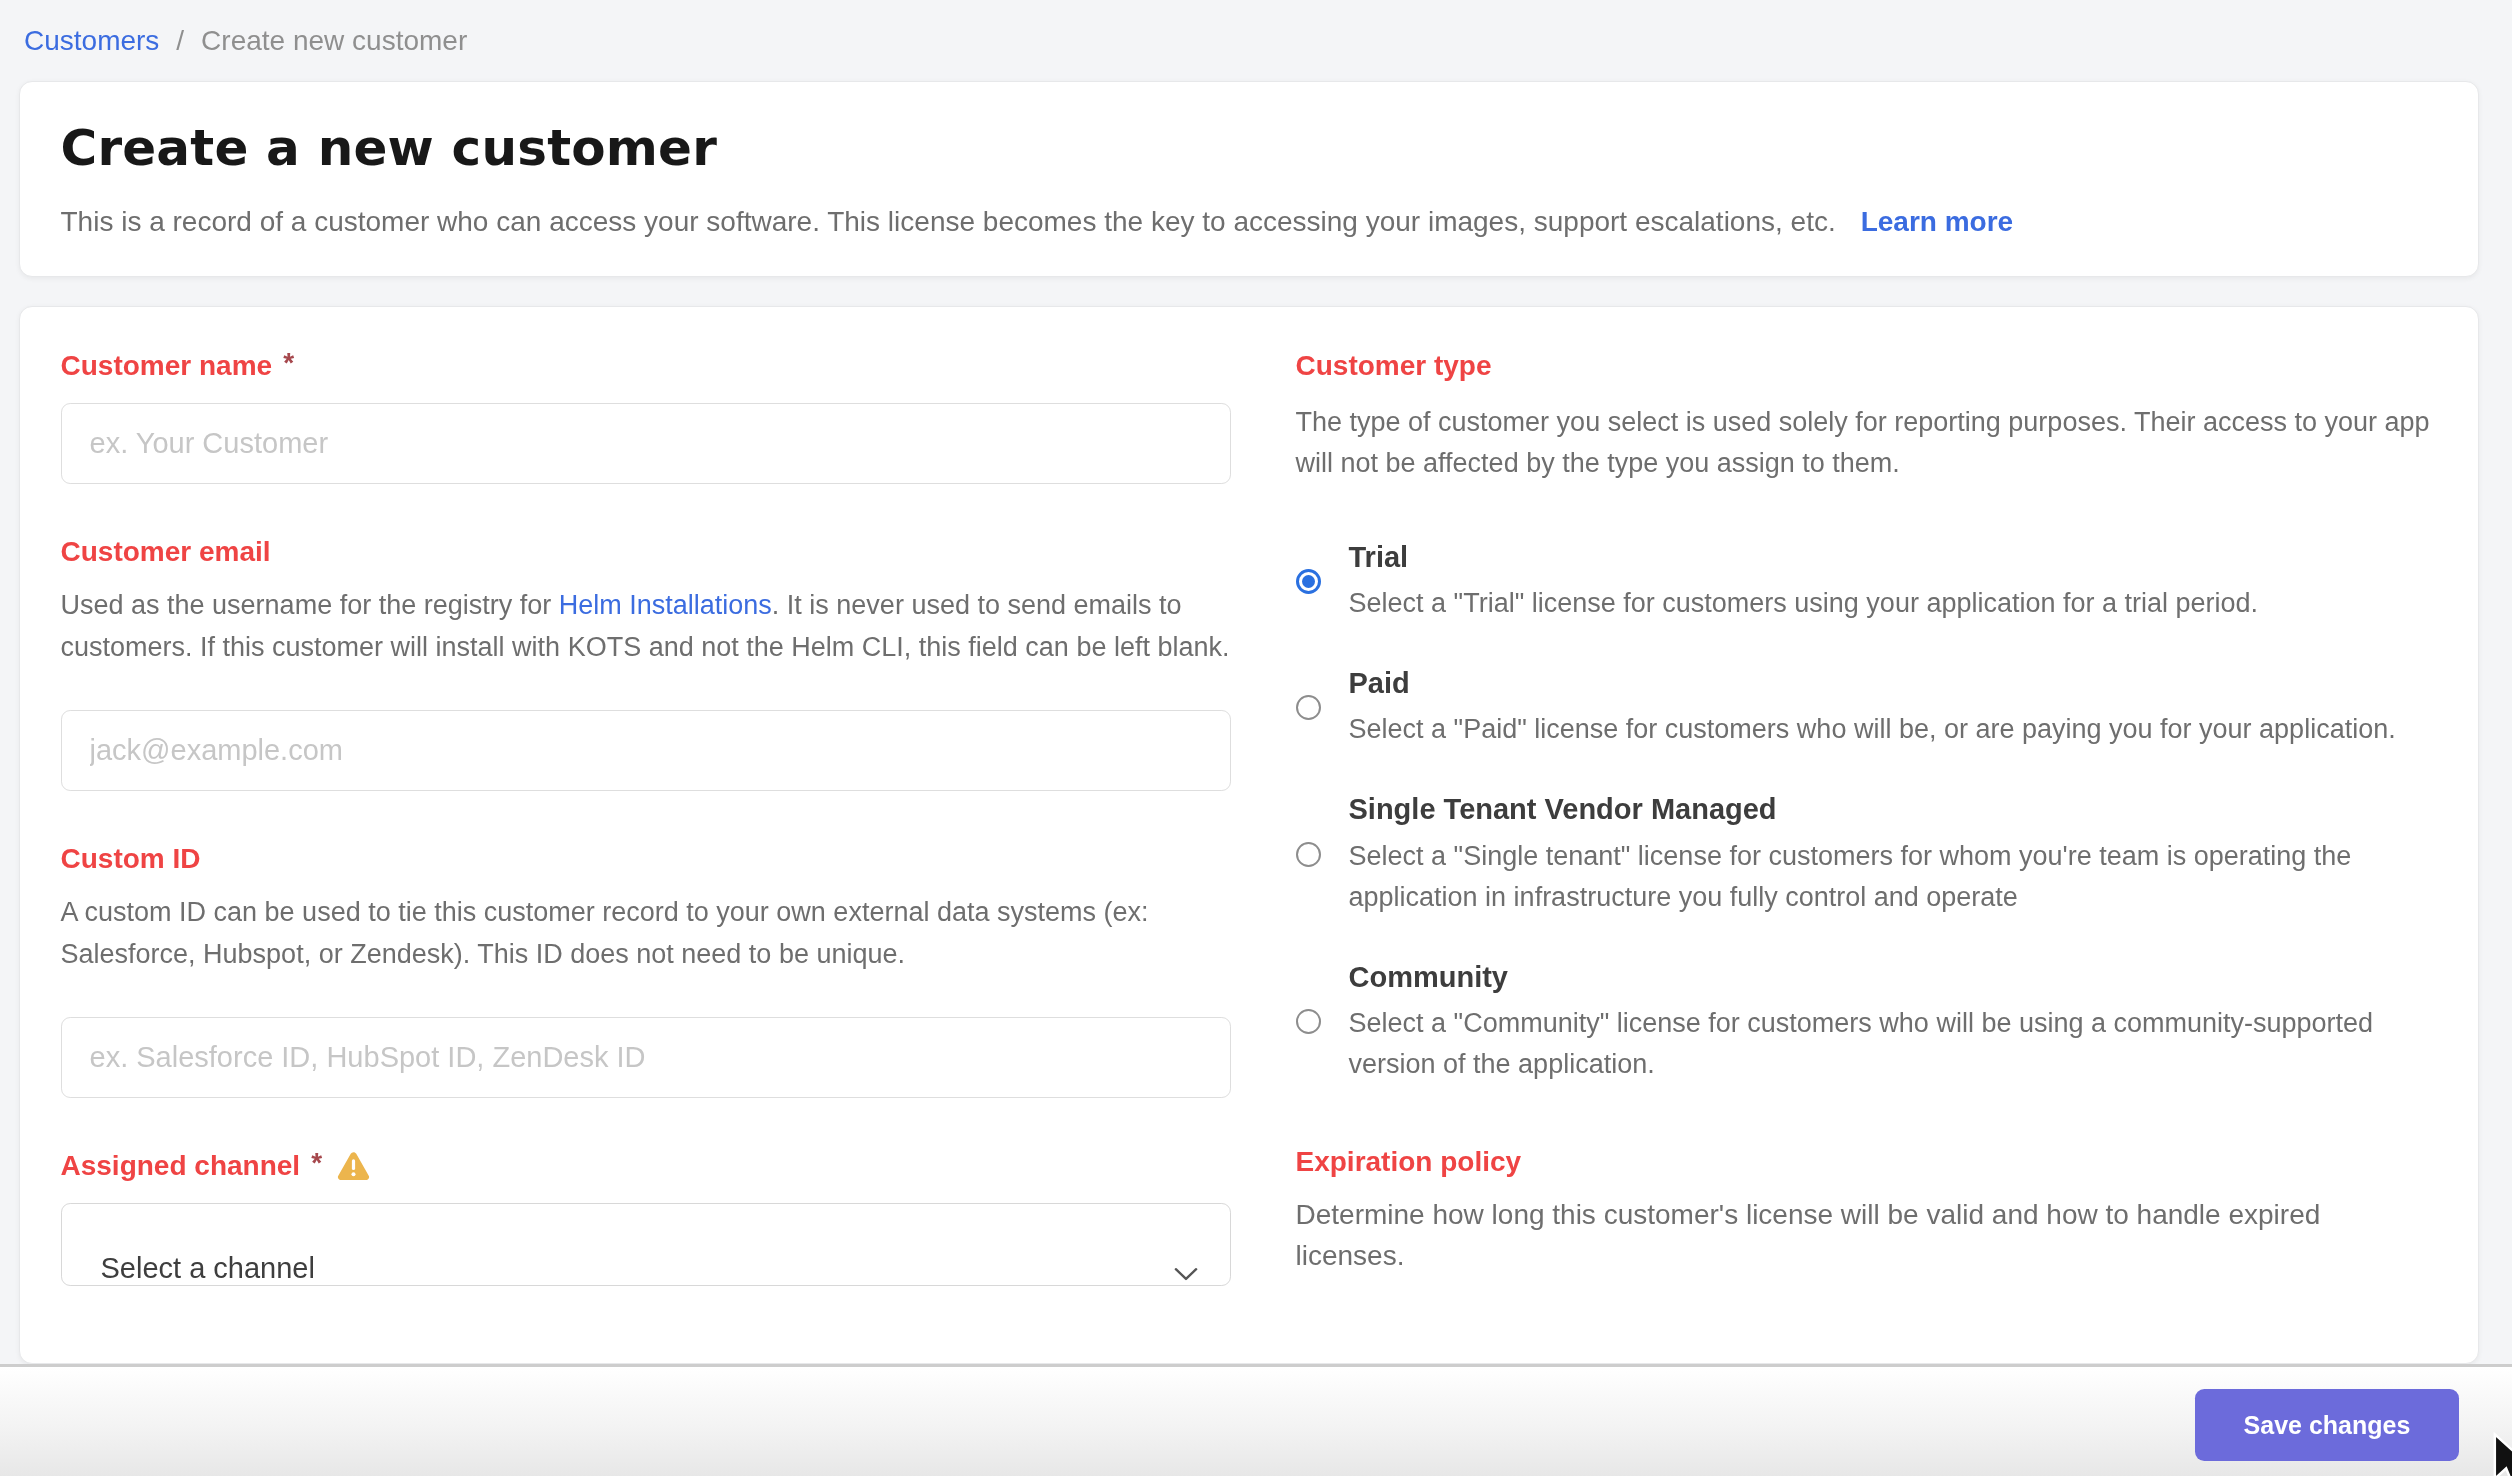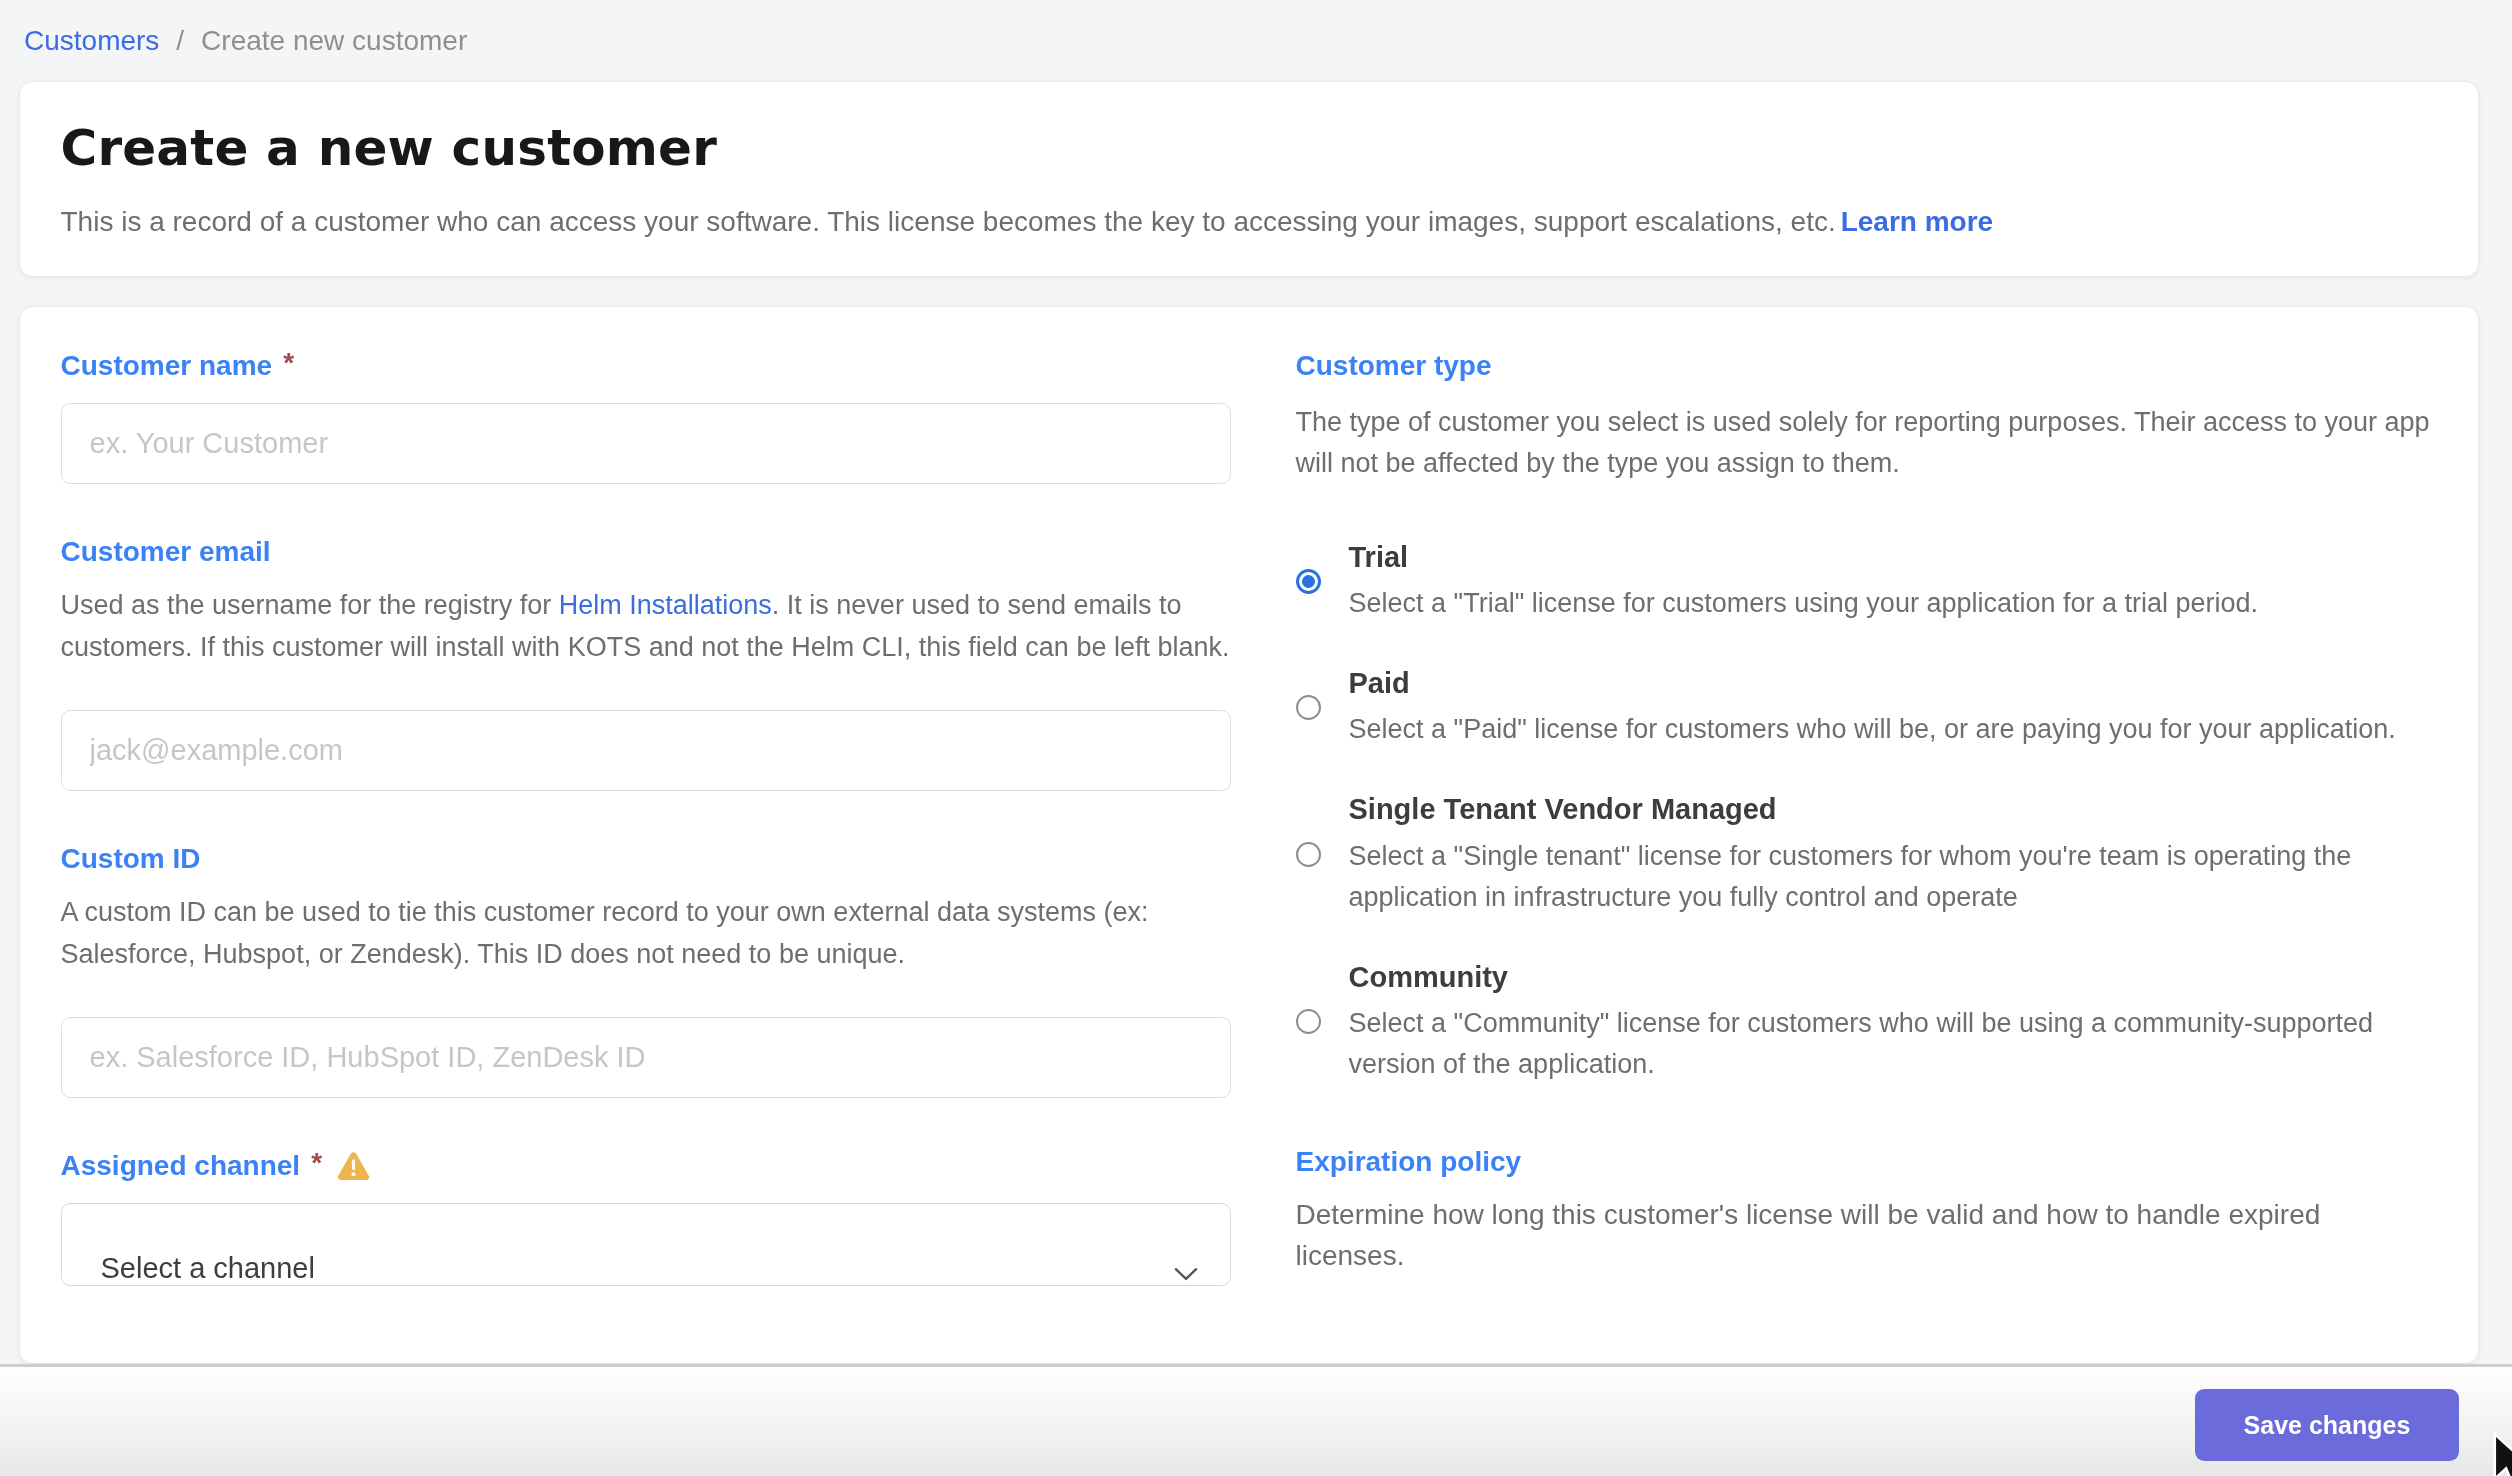--- a/index.html
+++ b/index.html
@@ -27,30 +27,30 @@
     box-shadow:0 1.8px 5.5px rgba(0,0,0,.05);
   }
   .header-card { top:81px; height:196px; padding:37px 41px; }
   .header-card h1 {
     font-family:"DejaVu Sans","Liberation Sans",sans-serif;
     font-size:50px; font-weight:700; color:#181818; letter-spacing:0.2px;
     margin-bottom:26px;
   }
   .header-desc { font-size:28px; color:#6e6e6e; line-height:37px; }
   .link { color:#3b6ce0; text-decoration:none; cursor:pointer; }
-  .link.bold { font-weight:700; margin-left:5px; }
+  .link.bold { font-weight:700; margin-left:25px; }
 
   .main-card { top:306px; height:1058px; padding:41px; display:flex; gap:65px; }
   .col.left  { width:1170px; flex:none; }
   .col.right { flex:1; max-width:1140px; }
 
   
   .group { margin-bottom:50px; }
   .label-row { display:flex; align-items:center; margin-bottom:20.3px; }
-  .label { font-size:28px; font-weight:600; color:#3b82f6; line-height:35px; }
+  .label { font-size:28px; font-weight:600; color:#ef4444; line-height:35px; }
   .req { color:#a6484d; font-size:28px; font-weight:700; margin-left:11px; position:relative; top:-2.8px; }
   .warn-icon { margin-left:14.8px; display:inline-flex; }
 
   .field-desc { font-size:27px; color:#6e6e6e; line-height:42px; margin:-5.5px 0 42px 0; }
 
   .text-input {
     width:100%; height:81px;
     border:1.8px solid #dedede; border-radius:9.2px;
     font-family:"Liberation Sans",sans-serif;
     font-size:29px; color:#333; padding:0 28px;

